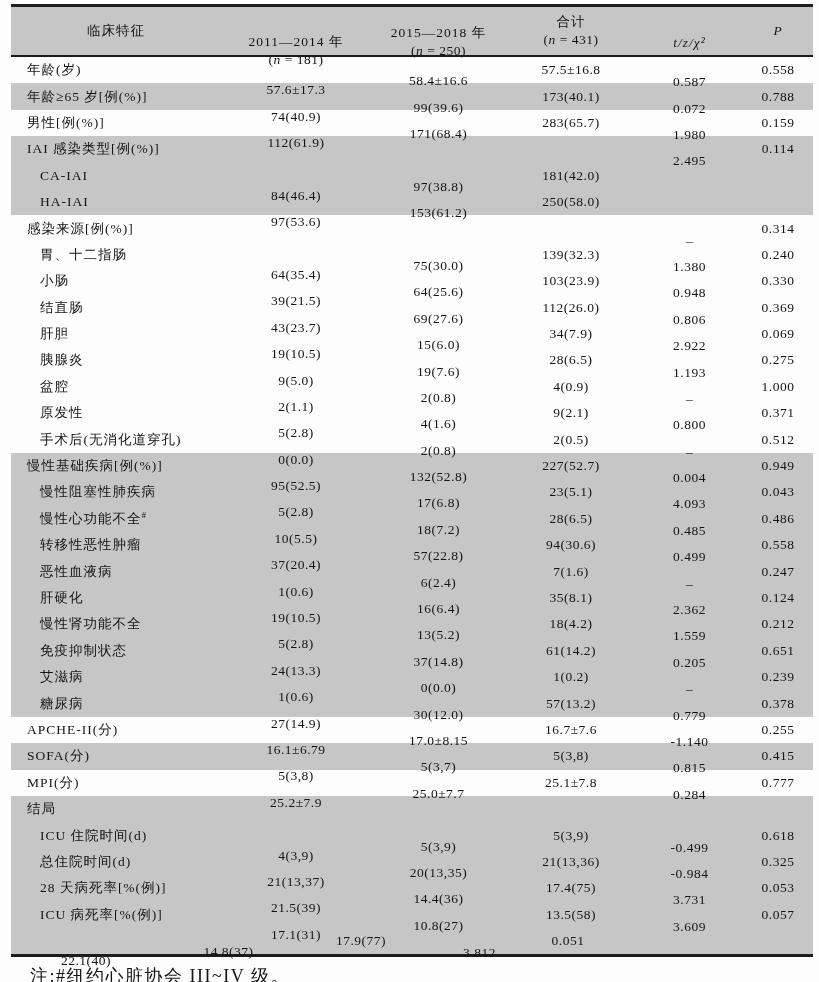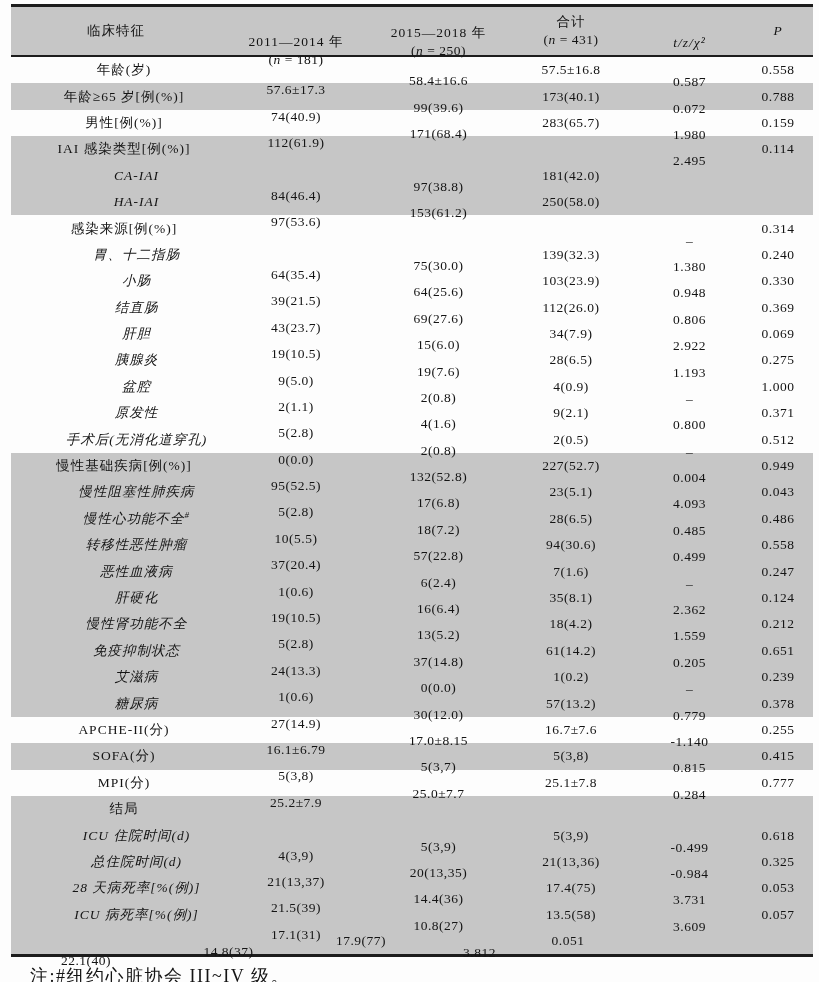--- a/index.html
+++ b/index.html
@@ -28,22 +28,22 @@
   .c1 { width: 210px; }
   .c2 { width: 150px; margin-top: 40px; }
   .c3 { width: 135px; margin-top: 22px; }
   .c4 { width: 130px; }
   .c5 { width: 107px; margin-top: 24px; }
   .c6 { width: 70px;  }
 
   .row { display: flex; align-items: center; height: 26.4px; }
   .row.shade { background: var(--band, #c6c6c6); }
   .cell { text-align: center; font-size: 13.5px; letter-spacing: 0.5px; white-space: nowrap; }
-  .cell.c1 { text-align: center; padding-left: 16px; letter-spacing: 1px; }
-  .cell.c1.indent { padding-left: 41px; font-style: italic; }
+  .cell.c1 { text-align: left; padding-left: 16px; letter-spacing: 1px; }
+  .cell.c1.indent { padding-left: 29px; }
 
   sup { font-size: 9px; vertical-align: super; line-height: 0; }
   .it { font-style: italic; }
 
   .note {
     margin-top: 7px;
     padding-left: 19px;
     font-size: 18px;
     letter-spacing: 1.5px;
   }

